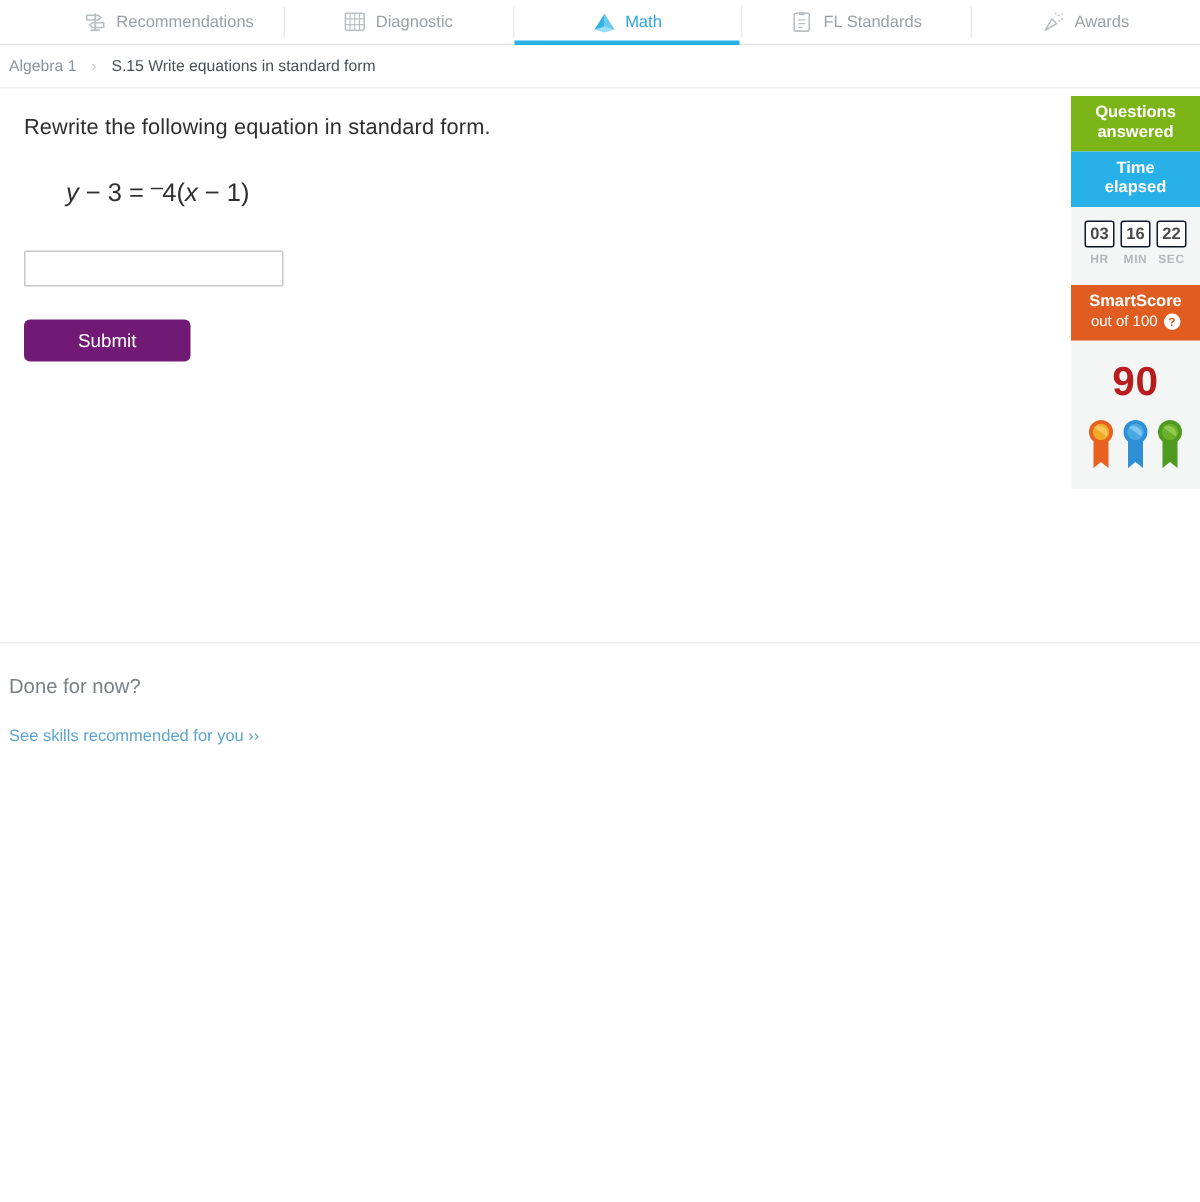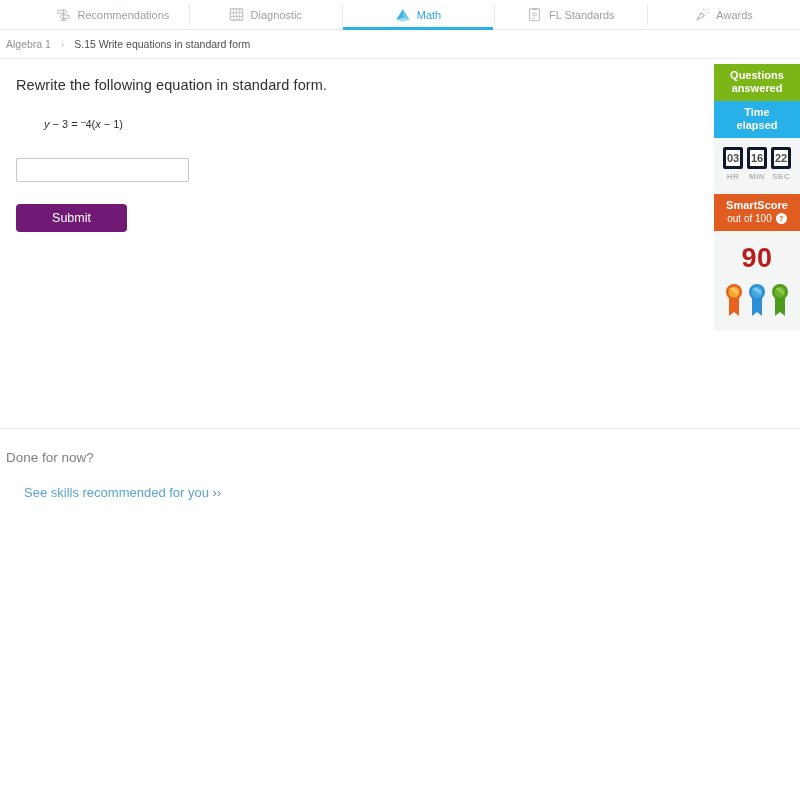--- a/index.html
+++ b/index.html
@@ -87,21 +87,21 @@
     position: relative;
     padding: 18px 0 0 16px;
   }
   .question-prompt {
     font-size: 14.5px;
     color: #2f2f2f;
     letter-spacing: .1px;
   }
   .equation {
     margin: 24px 0 0 28px;
-    font-size: 11px;
+    font-size: 17px;
     color: #2f2f2f;
   }
   .equation i { font-style: italic; }
   .neg {
     vertical-align: 0.33em;
     font-size: 0.85em;
     letter-spacing: -0.5px;
   }
   .answer-input {
     margin-top: 28px;
@@ -188,21 +188,21 @@
     justify-content: center;
     gap: 4px;
     padding-top: 9px;
   }
   .timer-cell {
     width: 20px;
     text-align: center;
   }
   .timer-num {
     background: #ffffff;
-    border: 3px solid #0f172a;
+    border: 1px solid #0f172a;
     border-radius: 2px;
     font-size: 11px;
     font-weight: bold;
     color: #4a4a4a;
     padding: 2px 0;
   }
   .timer-lbl {
     font-size: 8px;
     color: #b3b8bb;
     letter-spacing: .4px;
@@ -228,22 +228,22 @@
   .done-title {
     position: absolute;
     top: 450px;
     left: 6px;
     font-size: 13.5px;
     color: #7a8084;
   }
   .rec-link {
     position: absolute;
     top: 485px;
-    left: 24px;
-    font-size: 13px;
+    left: 6px;
+    font-size: 11px;
     color: #5ba4cf;
     text-decoration: none;
     cursor: pointer;
   }
 </style>
 </head>
 <body>
 
 <div class="nav">
 

